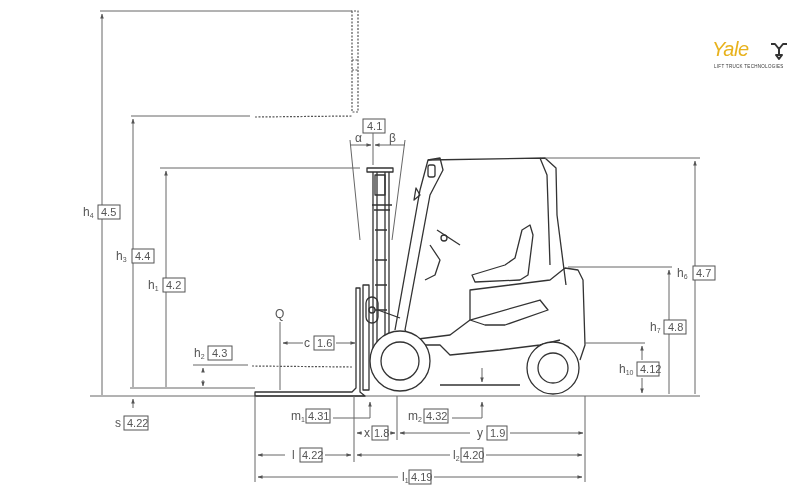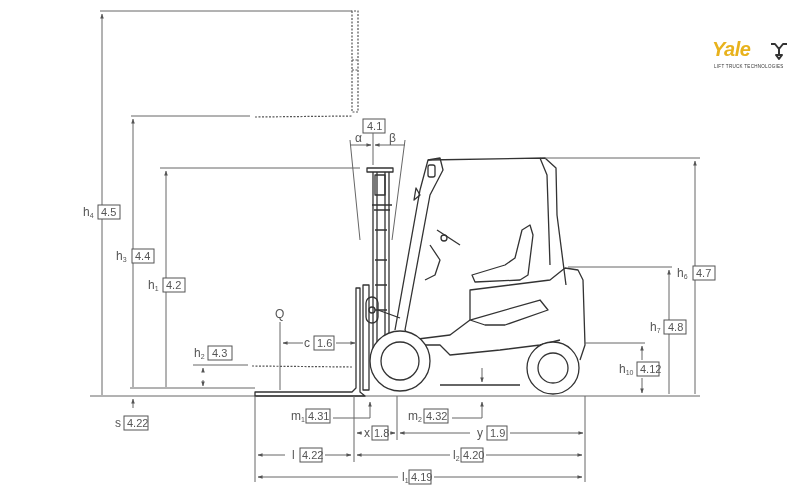--- a/index.html
+++ b/index.html
@@ -7,21 +7,21 @@
   #diagram { position: absolute; left: 0; top: 0; width: 800px; height: 500px; }
   .dimtext { font-family: "Liberation Sans", sans-serif; font-size: 11px; fill: #555555; }
   .sym { font-family: "Liberation Sans", sans-serif; font-size: 12px; fill: #555555; }
   .sub { font-size: 7px; }
   .box { fill: #ffffff; stroke: #555555; stroke-width: 1; }
   .line { stroke: #666666; stroke-width: 1; fill: none; }
   .dash { stroke: #555555; stroke-width: 1.2; stroke-dasharray: 2 1.5; fill: none; }
   .truck { stroke: #333333; stroke-width: 1.3; fill: none; stroke-linejoin: round; }
   .truckfill { stroke: #333333; stroke-width: 1.3; fill: #ffffff; }
   .logo { position: absolute; left: 712px; top: 38px; width: 84px; height: 40px; }
-  .logo-word { position: absolute; left: 0; top: 0; font-family: "Liberation Sans", sans-serif; font-weight: bold; font-style: italic; font-size: 20px; color: #e8b21c; letter-spacing: -0.5px; text-align: right; }
+  .logo-word { position: absolute; left: 0; top: 0; font-family: "Liberation Sans", sans-serif; font-weight: normal; font-style: italic; font-size: 20px; color: #e8b21c; letter-spacing: -0.5px; text-align: right; }
   .logo-tag { position: absolute; left: 2px; top: 26px; font-family: "Liberation Sans", sans-serif; font-size: 4.5px; color: #333; letter-spacing: 0.3px; white-space: nowrap; }
   .logo-icon { position: absolute; left: 56px; top: 2px; width: 22px; height: 22px; }
 </style>
 </head>
 <body>
 
 <div class="logo">
   <span class="logo-word">Yale</span>
   <svg class="logo-icon" viewBox="0 0 22 22">
     <path d="M3 4 L7 4 L11 9 L15 4 L19 4 M11 9 L11 15 M8 15 L14 15 L11 19 Z" stroke="#333" stroke-width="2" fill="none" stroke-linejoin="round"></path>

